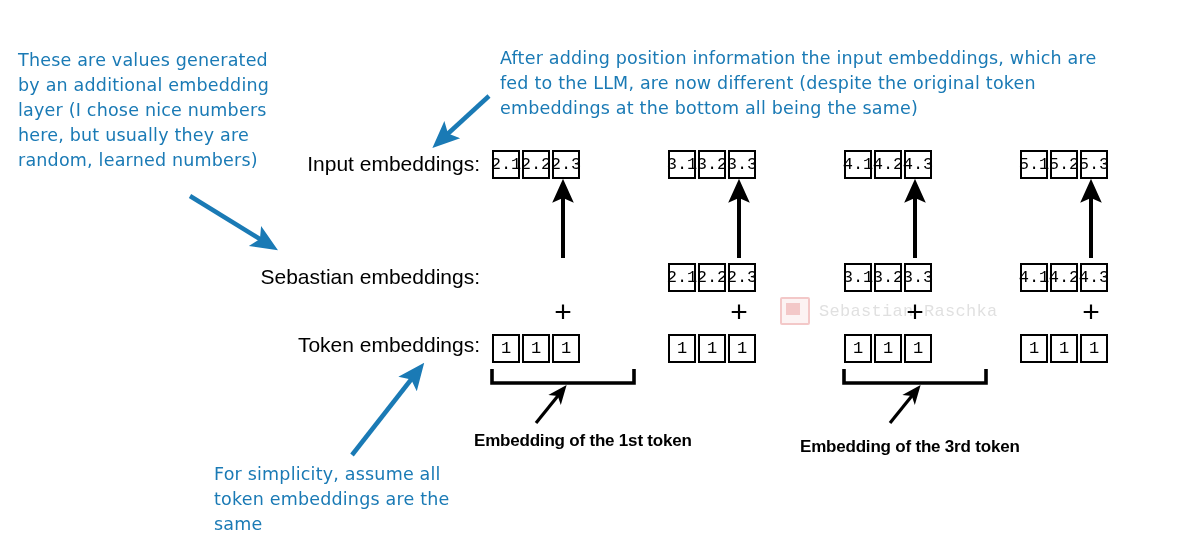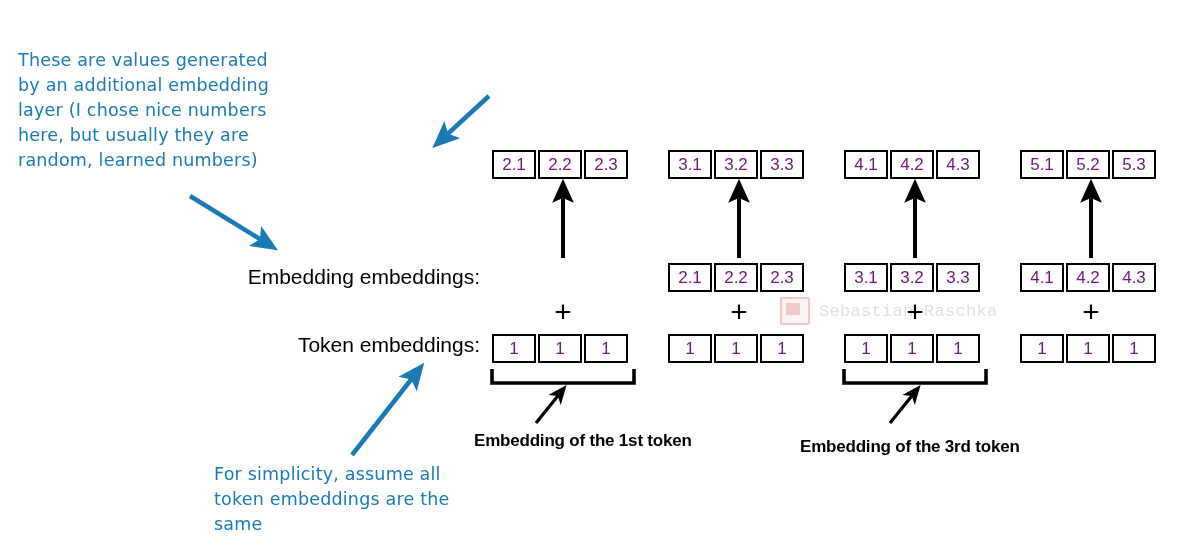--- a/index.html
+++ b/index.html
@@ -48,28 +48,28 @@
   
   .group {
     position: absolute;
     display: flex;
   }
   .cell {
     box-sizing: border-box;
     border: 2.2px solid #000000;
     background: #ffffff;
     height: 29px;
-    width: 44px;
+    width: 28px;
     margin-right: 2px;
     display: flex;
     align-items: center;
     justify-content: center;
-    font-family: Liberation Sans, sans-serif;
+    font-family: Liberation Mono, monospace;
     font-size: 17px;
-    color: #701a75;
+    color: #000000;
     line-height: 1;
   }
   .cell:last-child { margin-right: 0; }
 
   
   .plus {
     position: absolute;
     font-family: "Liberation Sans", sans-serif;
     font-size: 30px;
     font-weight: 400;
@@ -182,30 +182,32 @@
     <g>
       <line x1="536" y1="423" x2="561" y2="392" stroke="#000000" stroke-width="3.2" marker-end="url(#black-head-sm)"></line>
     </g>
     <g>
       <line x1="890" y1="423" x2="915" y2="392" stroke="#000000" stroke-width="3.2" marker-end="url(#black-head-sm)"></line>
     </g>
   </svg>
 
   <div class="annot" id="annot-left">These are values generated by an additional embedding layer (I chose nice numbers here, but usually they are random, learned numbers)</div>
 
+  <div class="annot" id="annot-top">After adding position information the input embeddings, which are fed to the LLM, are now different (despite the original token embeddings at the bottom all being the same)</div>
 
   <div class="annot" id="annot-bottom">For simplicity, assume all token embeddings are the same</div>
 
   <div id="watermark">
     <span class="wm-logo"></span>
     <span class="wm-text">Sebastian Raschka</span>
   </div>
 
-
-  <div class="row-label" id="label-positional">Embedding embeddings:</div>
+  <div class="row-label" id="label-input">Input embeddings:</div>
+
+  <div class="row-label" id="label-positional">Sebastian embeddings:</div>
 
   <div class="row-label" id="label-token">Token embeddings:</div>
 
   <div class="group" style="left:492px; top:150px;">
     <div class="cell">2.1</div>
     <div class="cell">2.2</div>
     <div class="cell">2.3</div>
   </div>
   <div class="group" style="left:668px; top:150px;">
     <div class="cell">3.1</div>

